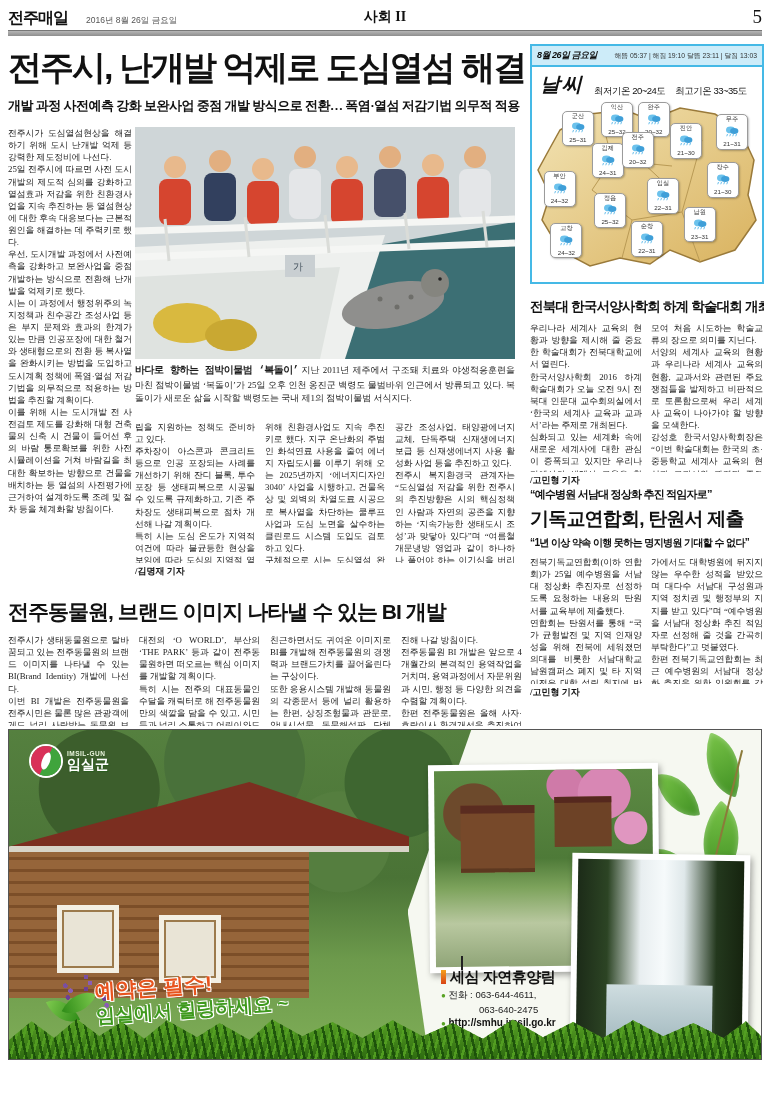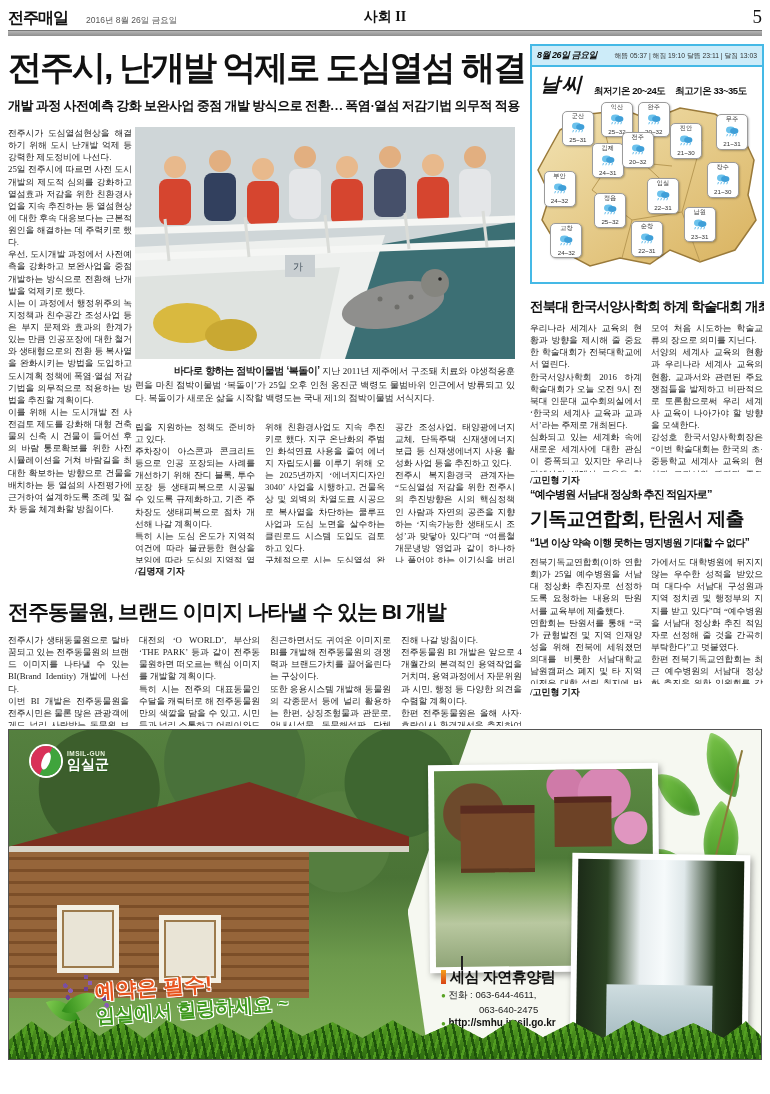--- a/index.html
+++ b/index.html
@@ -20,34 +20,34 @@
   .lead .subhead{margin-top:10px;font-family:"Liberation Serif",serif;font-size:13px;font-weight:700;
                  letter-spacing:-0.5px;white-space:nowrap;color:#111;}
   .lead-body{margin-top:12px;display:flex;gap:3px;}
   .btxt{font-family:"Liberation Serif",serif;font-size:8.8px;line-height:1.38;text-align:justify;
         white-space:pre-line;color:#1c1c1c;overflow:hidden;}
   .lead-col1{width:124px;height:452px;}
   .lead-right{width:380px;}
   .photo{width:380px;height:232px;display:block;}
   .caption{margin-top:5px;font-family:"Liberation Serif",serif;font-size:9px;line-height:1.45;
            text-align:justify;color:#1c1c1c;}
-  .caption b{font-family:Liberation Sans, sans-serif;font-size:10px;letter-spacing:-0.5px;margin-left:39px;}
+  .caption b{font-family:Liberation Mono, monospace;font-size:10px;letter-spacing:-0.5px;}
   .lead-cols{margin-top:16px;display:flex;gap:10px;}
   .lead-cols .btxt{width:120px;height:142px;}
   .byline{margin-top:2px;text-align:left;font-family:"Liberation Serif",serif;font-size:9px;font-weight:700;}
   
   .rail{position:absolute;top:44px;left:530px;width:234px;}
   .wbox{border:2px solid #45b9e6;background:#fff;}
   .wbox-head{display:flex;justify-content:space-between;align-items:center;background:#cdecf9;
              border-bottom:2px solid #45b9e6;padding:3px 5px;}
   .wbox-date{font-size:9px;font-weight:900;font-style:italic;letter-spacing:-0.5px;}
   .wbox-sun{font-size:6.8px;color:#333;}
   .wbox-sub{display:flex;align-items:flex-end;gap:10px;padding:4px 8px 0 8px;}
   .wbox-logo{font-family:"Liberation Serif",serif;font-size:20px;font-weight:900;font-style:italic;letter-spacing:2px;}
-  .wbox-temp{font-size:9.5px;font-weight:700;letter-spacing:-0.5px;}
+  .wbox-temp{font-size:9.5px;font-weight:400;letter-spacing:-0.5px;}
   .wmap{position:relative;width:230px;height:178px;margin:2px 0 4px 0;}
   .city-card{position:absolute;width:30px;background:#fff;border:1px solid #9b9b9b;border-radius:5px;
              text-align:center;padding:1px 0;box-shadow:1px 1px 2px rgba(0,0,0,.25);}
   .wc-name{font-size:6.2px;line-height:1.1;color:#333;}
   .wc-temp{font-size:6.2px;line-height:1.1;color:#333;}
   
   .rail h2{margin:14px 0 6px 0;font-weight:900;letter-spacing:-0.8px;white-space:nowrap;overflow:hidden;}
   .h-seminar{font-size:13.5px;}
   .kicker{font-size:11px;font-weight:900;letter-spacing:-0.8px;}
   .h-petition{font-size:19px;margin:4px 0 4px 0!important;}

